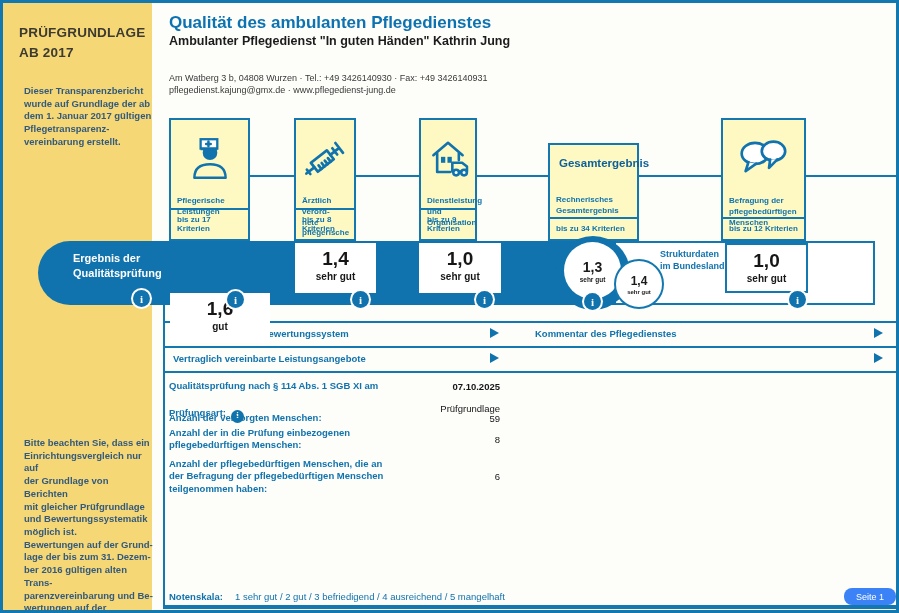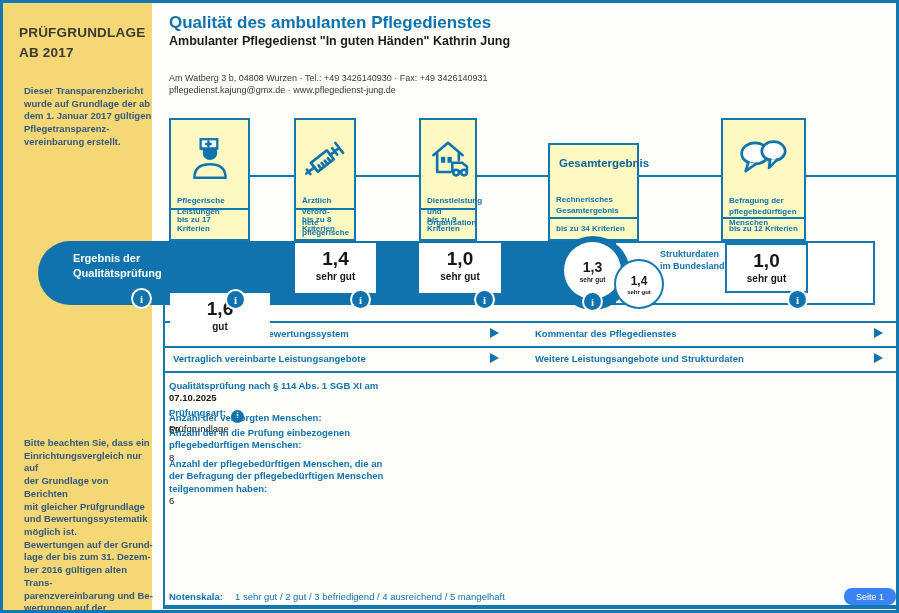--- a/index.html
+++ b/index.html
@@ -80,21 +80,21 @@
   #hl1{top:318px;} #hl2{top:343px;} #hl3{top:368px;}
   .link-label{position:absolute;font-size:9.5px;font-weight:bold;color:#1173ad;cursor:pointer;}
   .arrow{position:absolute;width:0;height:0;border-left:9px solid #1173ad;
          border-top:5px solid transparent;border-bottom:5px solid transparent;cursor:pointer;}
   #lk1{left:170px;top:325px;} #ar1{left:487px;top:325px;}
   #lk2{left:532px;top:325px;} #ar2{left:871px;top:325px;}
   #lk3{left:170px;top:350px;} #ar3{left:487px;top:350px;}
   #lk4{left:532px;top:350px;} #ar4{left:871px;top:350px;}
 
   
-  .drow{position:absolute;left:166px;width:331px;display:flex;justify-content:space-between;align-items:flex-start;flex-direction:column;}
+  .drow{position:absolute;left:166px;width:331px;display:flex;justify-content:space-between;align-items:center;}
   .dlabel{font-size:9.5px;font-weight:bold;color:#1173ad;line-height:1.3;width:262px;}
   .dvalue{font-size:9.5px;color:#161616;white-space:nowrap;}
   .dvalue.bold{font-weight:bold;}
   #drow1{top:377px;} #drow2{top:392px;} #drow3{top:409px;} #drow4{top:424px;} #drow5{top:455px;}
 
   
   .ns-label{position:absolute;left:166px;top:588px;font-size:9.5px;font-weight:bold;color:#1173ad;}
   .ns-text{position:absolute;left:232px;top:588px;font-size:9.5px;color:#1173ad;}
   .bottom-line{position:absolute;left:160px;top:602px;width:733px;height:4px;background:#1478b0;}
   .page-badge{position:absolute;left:841px;top:585px;width:52px;height:17px;background:#3b82f6;border-radius:8px;
@@ -253,21 +253,20 @@
 
   <div id="hl1" class="hline"></div>
   <div id="hl2" class="hline"></div>
   <div id="hl3" class="hline"></div>
   <div id="lk1" class="link-label">Erläuterungen zum Bewertungssystem</div>
   <span id="ar1" class="arrow"></span>
   <div id="lk2" class="link-label">Kommentar des Pflegedienstes</div>
   <span id="ar2" class="arrow"></span>
   <div id="lk3" class="link-label">Vertraglich vereinbarte Leistungsangebote</div>
   <span id="ar3" class="arrow"></span>
-  <div id="lk4" class="link-label">Weitere Leistungsangebote und Strukturdaten</div>
   <span id="ar4" class="arrow"></span>
 
   <div id="drow1" class="drow">
     <div class="dlabel pre">Qualitätsprüfung nach § 114 Abs. 1 SGB XI am</div>
     <div class="dvalue bold">07.10.2025</div>
   </div>
   <div id="drow2" class="drow">
     <div class="dlabel pre">
       <span>Prüfungsart:</span><span class="info-inline">i</span>
     </div>

